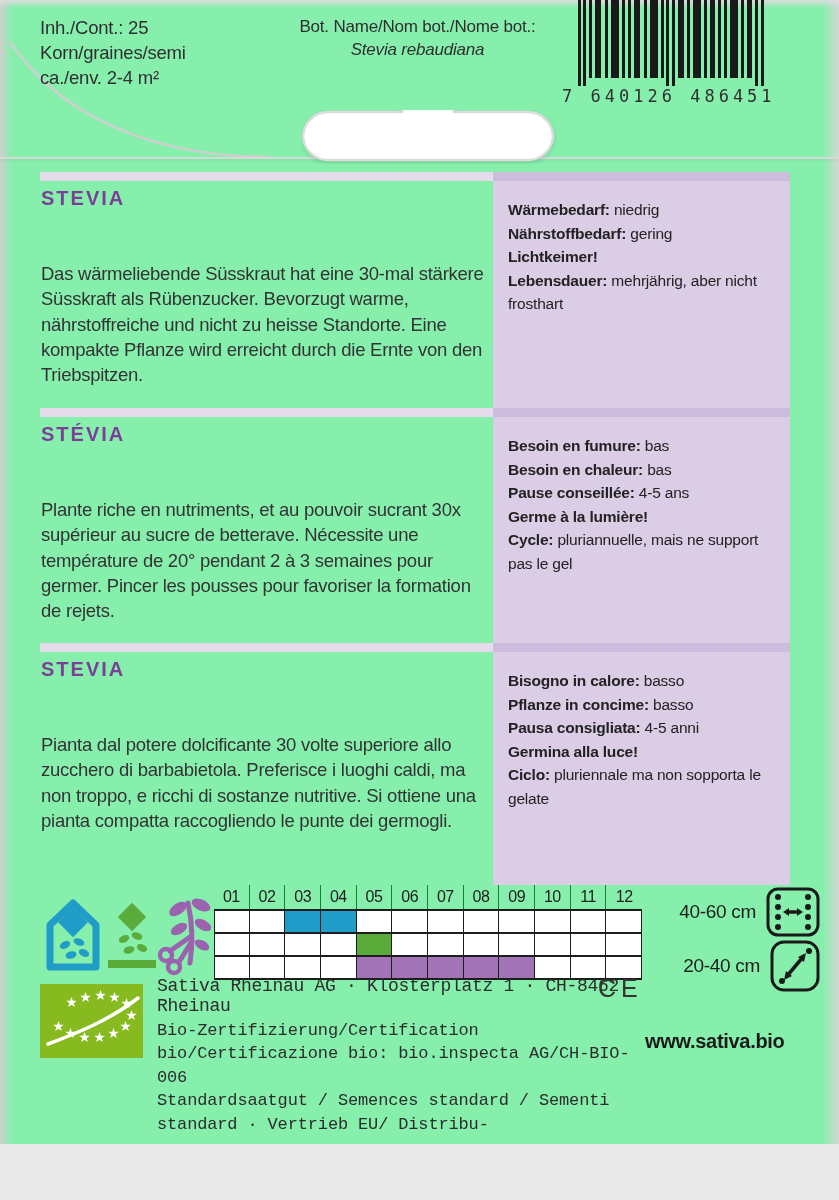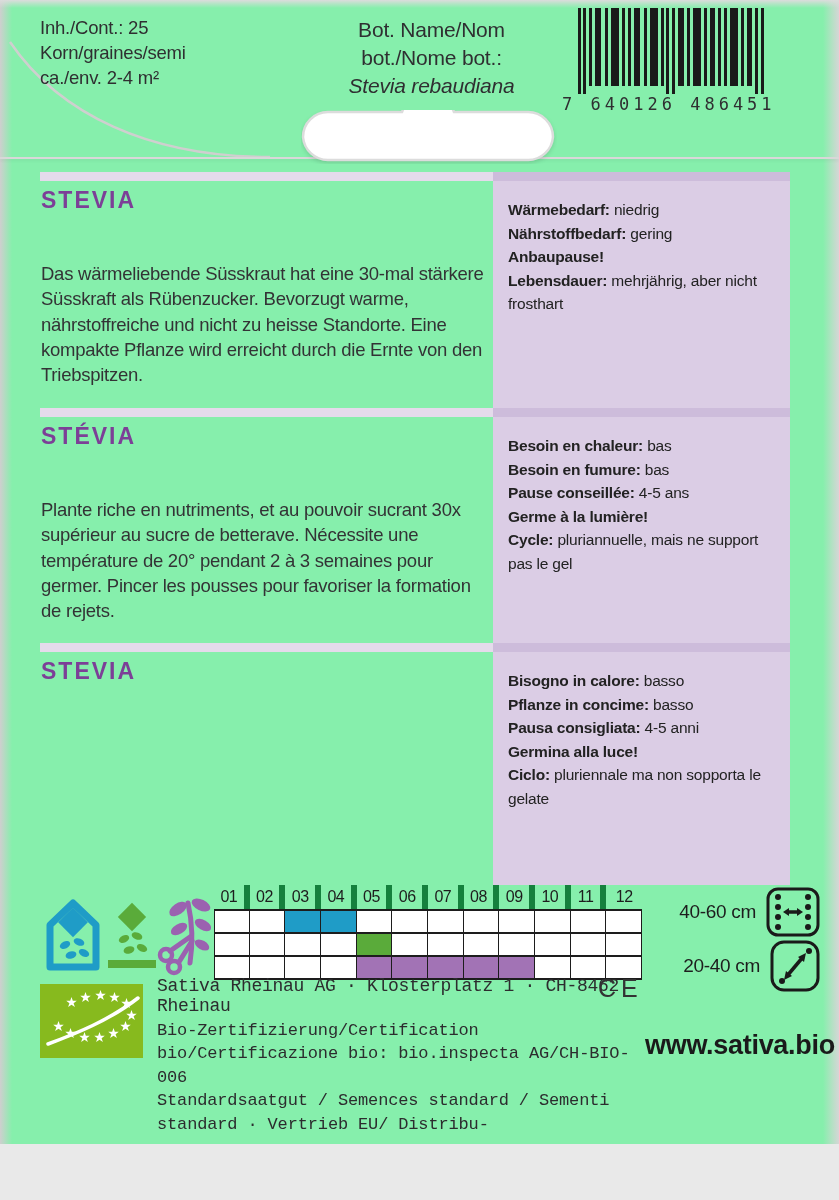--- a/index.html
+++ b/index.html
@@ -12,47 +12,47 @@
              background:linear-gradient(270deg,#d6d6d6,rgba(255,255,255,0));}
   .edge-top{position:absolute;left:0;top:0;width:100%;height:8px;
              background:linear-gradient(180deg,#dcdcdc,rgba(255,255,255,0));}
   .flap-line{position:absolute;left:0;top:157px;width:100%;height:2px;background:#d8d8d8;
              box-shadow:0 2px 3px rgba(0,0,0,.06);}
   .fold-svg{position:absolute;left:0;top:0;}
 
   
   .content-info{position:absolute;left:40px;top:16px;width:250px;font-size:18.5px;
                 line-height:1.34;letter-spacing:-.2px;}
-  .botname{position:absolute;left:309px;top:16px;width:245px;text-align:center;
-           font-size:21px;line-height:1.34;letter-spacing:-.2px;}
+  .botname{position:absolute;left:295px;top:16px;width:245px;text-align:center;
+           font-size:17px;line-height:1.34;letter-spacing:-.2px;}
   .botname .latin{font-style:italic;}
-  .barcode{position:absolute;left:562px;top:8px;width:215px;height:112px;text-decoration:underline;}
+  .barcode{position:absolute;left:562px;top:0;width:215px;height:112px;text-decoration:underline;}
   .barcode svg{display:block;}
   .barcode .digits{position:absolute;top:86px;left:0;width:215px;font-size:17px;
                    letter-spacing:4px;font-family:"DejaVu Sans Mono","Liberation Mono",monospace;}
   .euro-slot{position:absolute;left:301px;top:110px;}
 
   
   .section{position:absolute;left:0;width:839px;}
   .stripe{position:absolute;left:40px;top:0;width:750px;height:9px;
           background:linear-gradient(90deg,#e4dbeb 0,#e4dbeb 453px,#cdbcdb 453px,#cdbcdb 100%);}
   .infoblock{position:absolute;left:493px;top:9px;width:297px;background:#dbcde5;}
-  .sec-title{position:absolute;left:41px;top:15px;font-size:23px;font-weight:bold;
+  .sec-title{position:absolute;left:41px;top:15px;font-size:20px;font-weight:bold;
              color:#7c3f97;letter-spacing:2px;}
   .sec-text{position:absolute;left:41px;top:47px;width:452px;font-size:18.5px;
             line-height:1.37;letter-spacing:-.25px;color:#333335;margin-top:42px;}
   .info-lines{position:absolute;left:508px;top:26px;width:272px;font-size:15.5px;
               line-height:1.52;letter-spacing:-.2px;color:#222;}
   .info-lines b{letter-spacing:-.2px;}
 
   
   .calendar{position:absolute;left:214px;top:885px;width:428px;}
   .cal-head{display:grid;grid-template-columns:repeat(12,1fr);height:24px;}
   .cal-h{font-size:16px;text-align:center;line-height:24px;color:#1d1d1d;
-         border-right:6px solid #15803d;letter-spacing:-.5px;}
+         border-right:1px solid #15803d;letter-spacing:-.5px;}
   .cal-h:last-child{border-right:none;}
   .cal-rows{border-top:2px solid #1d1d1d;border-bottom:2px solid #1d1d1d;}
   .cal-row{display:grid;grid-template-columns:repeat(12,1fr);height:21px;
            border-bottom:2px solid #1d1d1d;}
   .cal-row:last-child{border-bottom:none;}
   .cal-c{border-right:1px solid #1d1d1d;background:#fff;}
   .cal-c:first-child{border-left:1px solid #1d1d1d;}
 
   
   .sow-icons{position:absolute;left:40px;top:893px;width:175px;height:85px;}
@@ -60,21 +60,21 @@
   .spacing-row{display:flex;align-items:center;justify-content:flex-end;height:52px;margin-bottom:2px;}
   .spacing-label{font-size:19px;letter-spacing:-.3px;margin-right:10px;color:#1d1d1d;}
 
   
   .eu-logo{position:absolute;left:40px;top:984px;}
   .footer-text{position:absolute;left:157px;top:976px;width:490px;font-family:Liberation Mono, monospace;}
   .addr{font-size:18px;letter-spacing:-.3px;color:#2c2c2e;}
   .small-lines{margin-top:3px;font-size:17px;line-height:1.38;letter-spacing:-.15px;color:#2c2c2e;}
   .ce-mark{position:absolute;left:598px;top:974px;font-size:25px;letter-spacing:5px;
            color:#333;font-weight:400;}
-  .website{position:absolute;left:645px;top:1030px;font-size:27px;font-weight:bold;
+  .website{position:absolute;left:645px;top:1030px;font-size:20px;font-weight:bold;
            letter-spacing:-.3px;color:#1a1a1a;}
 </style>
 </head>
 <body>
 
 <div class="packet">
 
   <div class="edge-left"></div>
   <div class="edge-right"></div>
   <div class="edge-top"></div>
@@ -135,43 +135,44 @@
   </svg>
 
   <div class="section" style="top:172px;height:236px;">
     <div class="stripe"></div>
     <div class="infoblock" style="height:227px;"></div>
     <div class="sec-title">STEVIA</div>
     <div class="sec-text">Das wärmeliebende Süsskraut hat eine 30-mal stärkere Süsskraft als Rübenzucker. Bevorzugt warme, nährstoffreiche und nicht zu heisse Standorte. Eine kompakte Pflanze wird erreicht durch die Ernte von den Triebspitzen.</div>
     <div class="info-lines">
       <div><b>Wärmebedarf:</b><span> niedrig</span></div>
       <div><b>Nährstoffbedarf:</b><span> gering</span></div>
-      <div><b>Anbaupause!</b><span></span></div>
+      <div><b>Lichtkeimer!</b><span></span></div>
       <div><b>Lebensdauer:</b><span> mehrjährig, aber nicht frosthart</span></div>
     </div>
   </div>
 
   <div class="section" style="top:408px;height:235px;">
     <div class="stripe"></div>
     <div class="infoblock" style="height:226px;"></div>
     <div class="sec-title">STÉVIA</div>
     <div class="sec-text">Plante riche en nutriments, et au pouvoir sucrant 30x supérieur au sucre de betterave. Nécessite une température de 20° pendant 2 à 3 semaines pour germer. Pincer les pousses pour favoriser la formation de rejets.</div>
     <div class="info-lines">
+      <div><b>Besoin en fumure:</b><span> bas</span></div>
       <div><b>Besoin en chaleur:</b><span> bas</span></div>
-      <div><b>Besoin en fumure:</b><span> bas</span></div>
       <div><b>Pause conseillée:</b><span> 4-5 ans</span></div>
       <div><b>Germe à la lumière!</b><span></span></div>
       <div><b>Cycle:</b><span> pluriannuelle, mais ne support pas le gel</span></div>
     </div>
   </div>
 
   <div class="section" style="top:643px;height:242px;">
     <div class="stripe"></div>
     <div class="infoblock" style="height:233px;"></div>
     <div class="sec-title">STEVIA</div>
+    <div class="sec-text">Pianta dal potere dolcificante 30 volte superiore allo zucchero di barbabietola. Preferisce i luoghi caldi, ma non troppo, e ricchi di sostanze nutritive. Si ottiene una pianta compatta raccogliendo le punte dei germogli.</div>
     <div class="info-lines">
       <div><b>Bisogno in calore:</b><span> basso</span></div>
       <div><b>Pflanze in concime:</b><span> basso</span></div>
       <div><b>Pausa consigliata:</b><span> 4-5 anni</span></div>
       <div><b>Germina alla luce!</b><span></span></div>
       <div><b>Ciclo:</b><span> pluriennale ma non sopporta le gelate</span></div>
     </div>
   </div>
 
   <div class="calendar">

